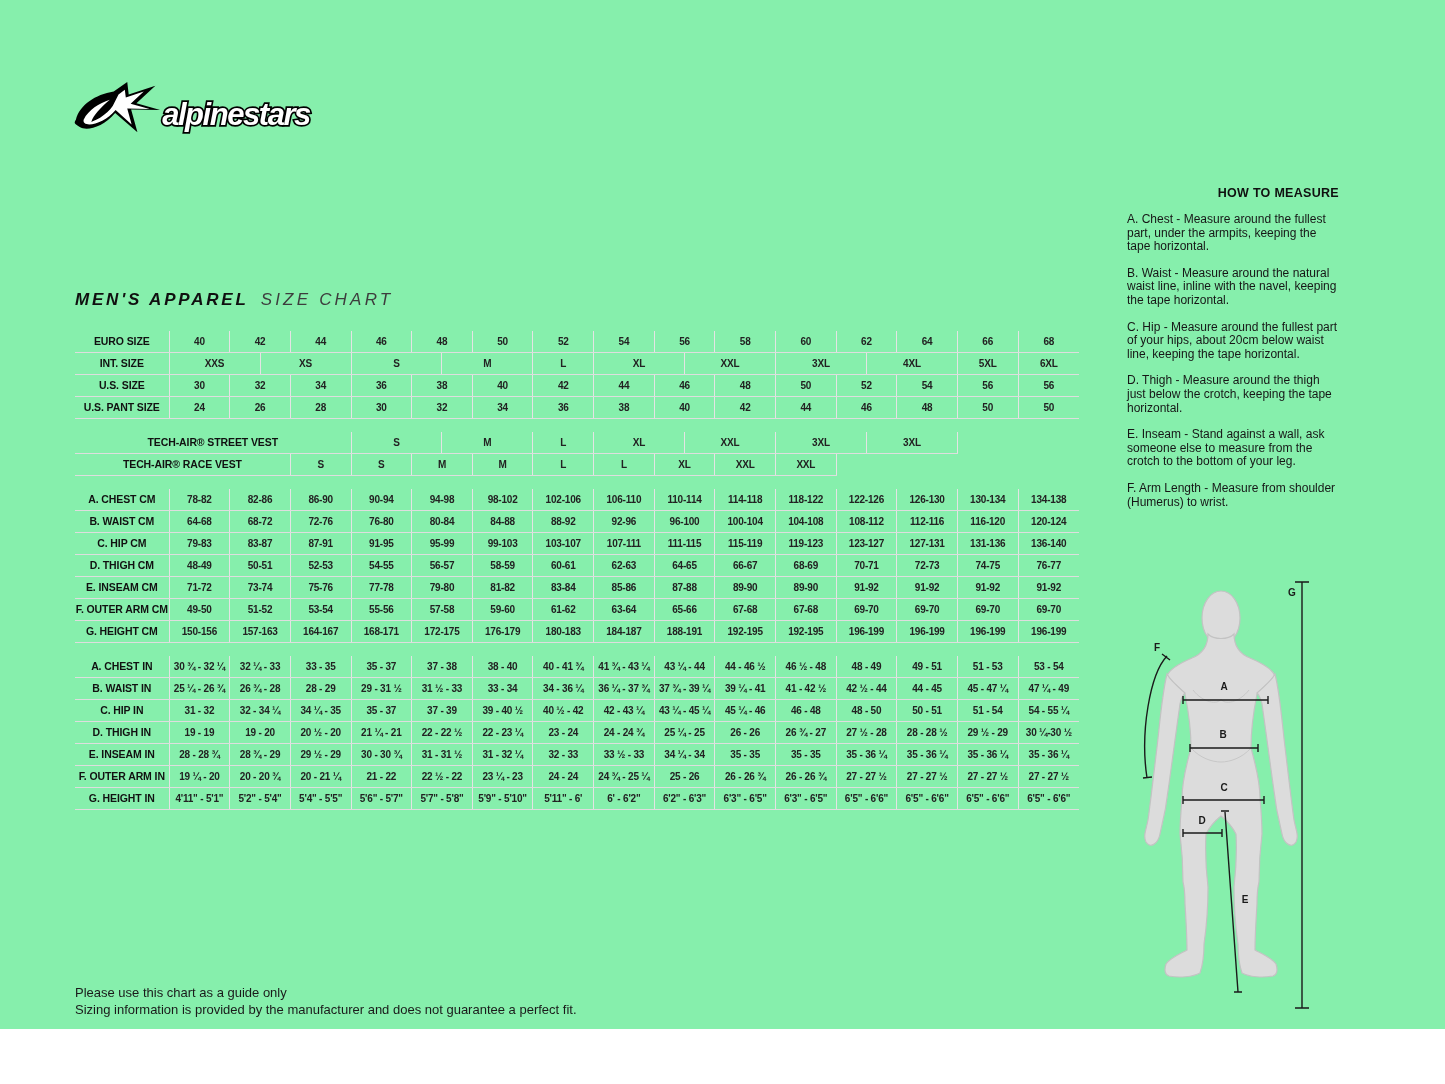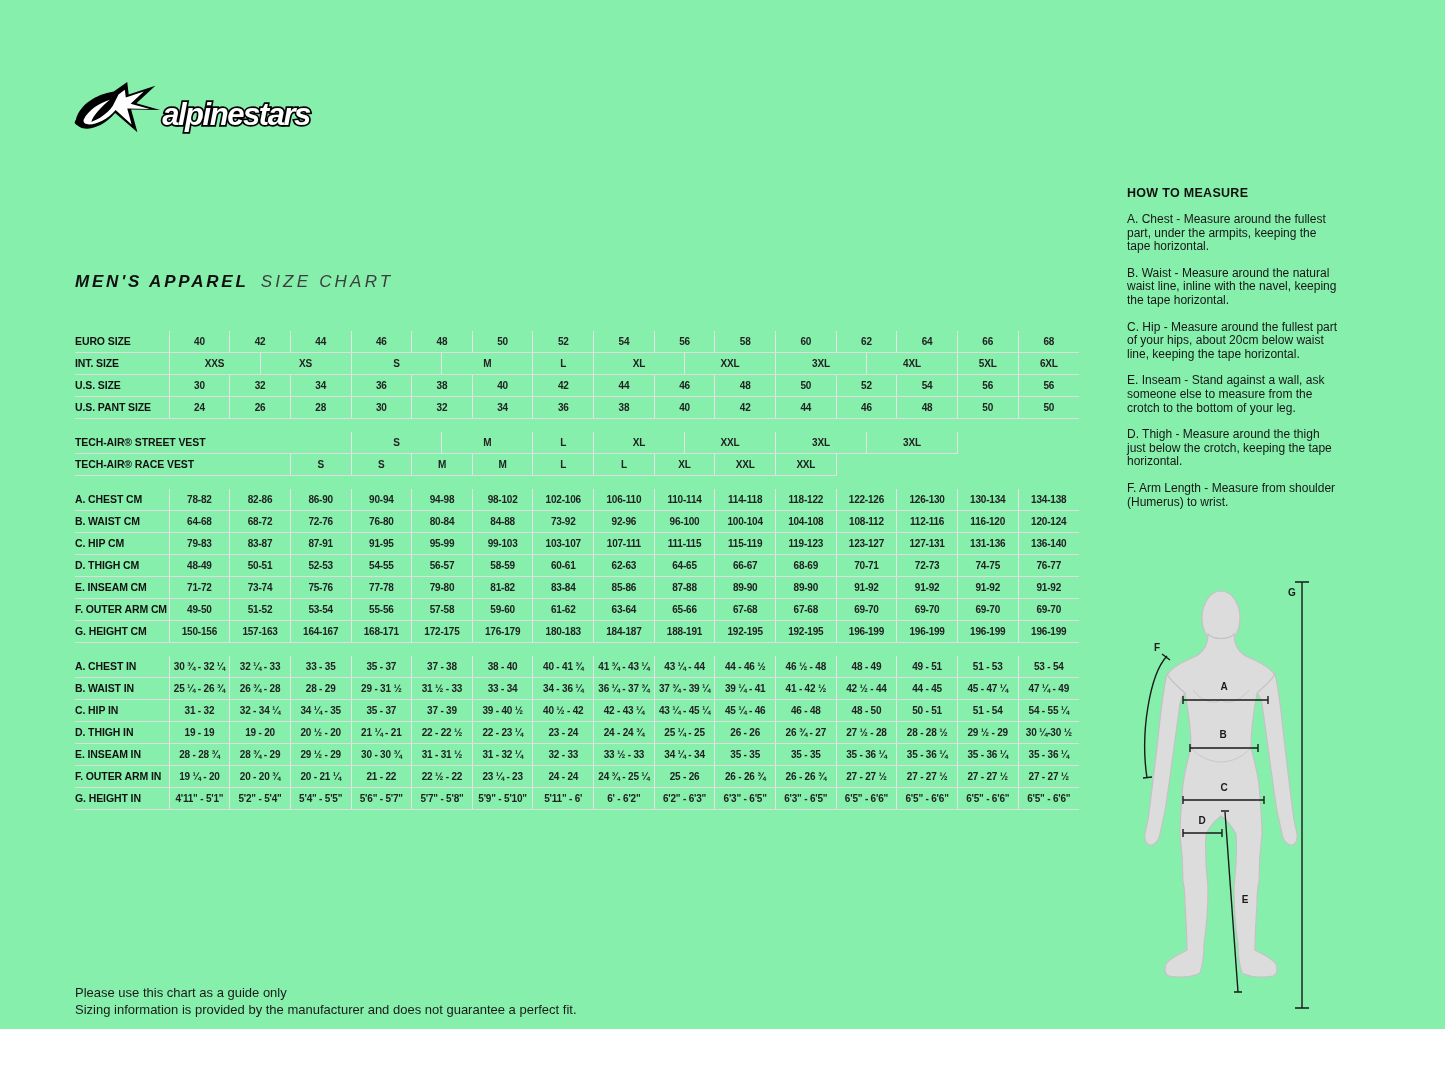--- a/index.html
+++ b/index.html
@@ -3,38 +3,38 @@
 <meta charset="utf-8">
 <style>
   html,body{margin:0;padding:0;background:#fff;}
   .page{position:relative;width:1445px;height:1029px;background:#86efac;overflow:hidden;
         font-family:"Liberation Sans", sans-serif;color:#1a1a1a;}
 
   
   .logo{position:absolute;left:72px;top:80px;width:252px;height:60px;}
 
   
-  .title{position:absolute;left:75px;top:272px;font-size:17px;font-style:italic;
+  .title{position:absolute;left:75px;top:290px;font-size:17px;font-style:italic;
          font-weight:bold;letter-spacing:2.8px;color:#101010;white-space:nowrap;}
   .title .sub{font-weight:normal;color:#3d3d3d;margin-left:12px;letter-spacing:3.2px;}
 
   
   .table-wrap{position:absolute;left:75px;top:331px;width:1006px;}
   table.size-table{border-collapse:collapse;table-layout:fixed;width:1004px;}
-  table.size-table th{font-size:10.5px;font-weight:bold;text-align:left;color:#111;
+  table.size-table th{font-size:10.5px;font-weight:bold;text-align:center;color:#111;
         padding:0;letter-spacing:-0.1px;border-bottom:1px solid #dedede;height:21px;line-height:11px;}
   table.size-table td{font-size:10px;font-weight:bold;text-align:center;color:#222;
         padding:0 1px;letter-spacing:-0.2px;border-left:1px solid #e4e4e4;
         border-bottom:1px solid #dedede;height:21px;white-space:nowrap;}
   table.size-table td.blank{border-bottom:none;}
   table.size-table tr.spacer td{border:none;height:13px;}
 
   
   .measure-panel{position:absolute;left:1127px;top:186px;width:212px;}
-  .measure-panel h3{margin:0 0 13px 0;font-size:12.5px;font-weight:bold;letter-spacing:0.3px;color:#101010;}
+  .measure-panel h3{margin:0 0 13px 0;font-size:12.5px;font-weight:bold;letter-spacing:0.3px;color:#101010;text-align:right;}
   .measure-panel p{margin:8px 0 13px 0;font-size:12px;line-height:13.6px;color:#161616;}
 
   
   .figure{position:absolute;left:1138px;top:572px;width:185px;height:445px;}
 
   
   .footer{position:absolute;left:75px;top:985px;font-size:13px;line-height:16.5px;color:#1a1a1a;}
 </style>
 </head>
 <body>
@@ -207,21 +207,21 @@
             <td colspan="2">134-138</td>
           </tr>
           <tr>
             <th colspan="1">B. WAIST CM</th>
             <td colspan="2">64-68</td>
             <td colspan="2">68-72</td>
             <td colspan="2">72-76</td>
             <td colspan="2">76-80</td>
             <td colspan="2">80-84</td>
             <td colspan="2">84-88</td>
-            <td colspan="2">73-92</td>
+            <td colspan="2">88-92</td>
             <td colspan="2">92-96</td>
             <td colspan="2">96-100</td>
             <td colspan="2">100-104</td>
             <td colspan="2">104-108</td>
             <td colspan="2">108-112</td>
             <td colspan="2">112-116</td>
             <td colspan="2">116-120</td>
             <td colspan="2">120-124</td>
           </tr>
           <tr>
@@ -446,22 +446,22 @@
         </tbody>
       </table>
   </div>
 
   <div class="measure-panel">
     <h3>HOW TO MEASURE</h3>
     <div id="measure-steps">
         <p>A. Chest - Measure around the fullest part, under the armpits, keeping the tape horizontal.</p>
         <p>B. Waist - Measure around the natural waist line, inline with the navel, keeping the tape horizontal.</p>
         <p>C. Hip - Measure around the fullest part of your hips, about 20cm below waist line, keeping the tape horizontal.</p>
+        <p>D. Thigh - Measure around the thigh just below the crotch, keeping the tape horizontal.</p>
         <p>E. Inseam - Stand against a wall, ask someone else to measure from the crotch to the bottom of your leg.</p>
-        <p>D. Thigh - Measure around the thigh just below the crotch, keeping the tape horizontal.</p>
         <p>F. Arm Length - Measure from shoulder (Humerus) to wrist.</p>
       </div>
   </div>
 
   <svg class="figure" viewBox="0 0 185 445" aria-hidden="true">
     <g fill="#dcdcdc" stroke="#c3c3c3" stroke-width="1.2">
 
       <ellipse cx="83" cy="46" rx="19" ry="27"></ellipse>
 
       <path d="M 70 62

